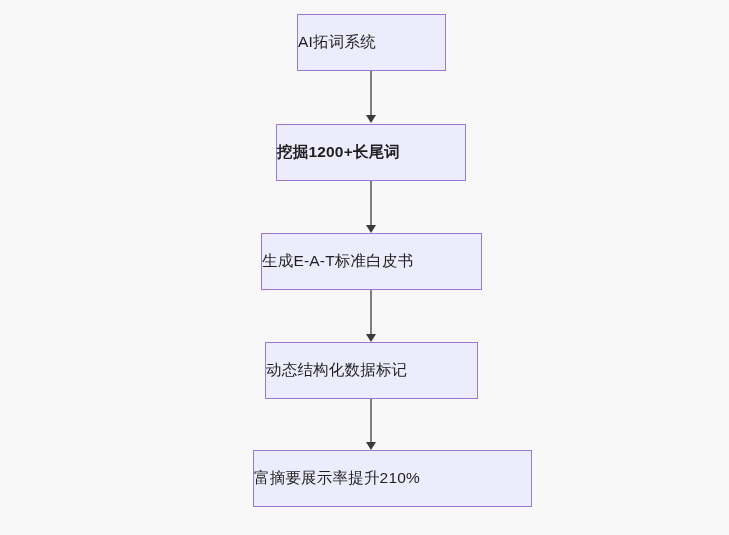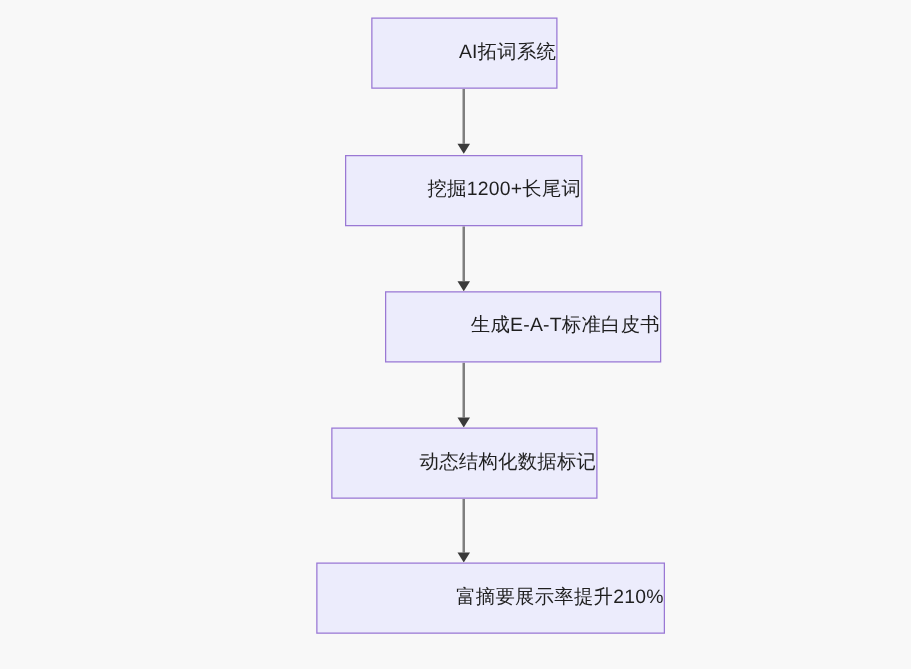--- a/index.html
+++ b/index.html
@@ -18,21 +18,21 @@
     width: 729px;
     height: 535px;
   }
   .node {
     position: absolute;
     box-sizing: border-box;
     background: #ececfc;
     border: 1.6px solid #9a78d4;
     display: flex;
     align-items: center;
-    justify-content: flex-end;
+    justify-content: flex-start;
     color: #1f1f1f;
     font-size: 15.5px;
     line-height: 1.2;
     letter-spacing: 0.2px;
     white-space: nowrap;
     user-select: none;
   }
   .node-label {
     display: block;
   }
@@ -64,29 +64,29 @@
   <div class="connector" style="left:370px; top:290px; height:44px;"></div>
   <div class="arrowhead" style="left:365.5px; top:334px;"></div>
 
   <div class="connector" style="left:370px; top:399px; height:43px;"></div>
   <div class="arrowhead" style="left:365.5px; top:442px;"></div>
 
   <div class="node" style="left:297px; top:14px; width:149px; height:57px;">
     <span class="node-label">AI拓词系统</span>
   </div>
 
-  <div class="node" style="left:276px; top:124px; width:190px; height:57px;">
+  <div class="node" style="left:276px; top:124px; width:190px; height:57px;font-weight:bold;">
     <span class="node-label">挖掘1200+长尾词</span>
   </div>
 
-  <div class="node" style="left:261px; top:233px; width:221px; height:57px;margin-left:47px;">
+  <div class="node" style="left:261px; top:233px; width:221px; height:57px;">
     <span class="node-label">生成E-A-T标准白皮书</span>
   </div>
 
-  <div class="node" style="left:265px; top:342px; width:213px; height:57px;padding-left:44px;">
+  <div class="node" style="left:265px; top:342px; width:213px; height:57px;">
     <span class="node-label">动态结构化数据标记</span>
   </div>
 
   <div class="node" style="left:253px; top:450px; width:279px; height:57px;">
     <span class="node-label">富摘要展示率提升210%</span>
   </div>
 
 </div>
 
 </body></html>

